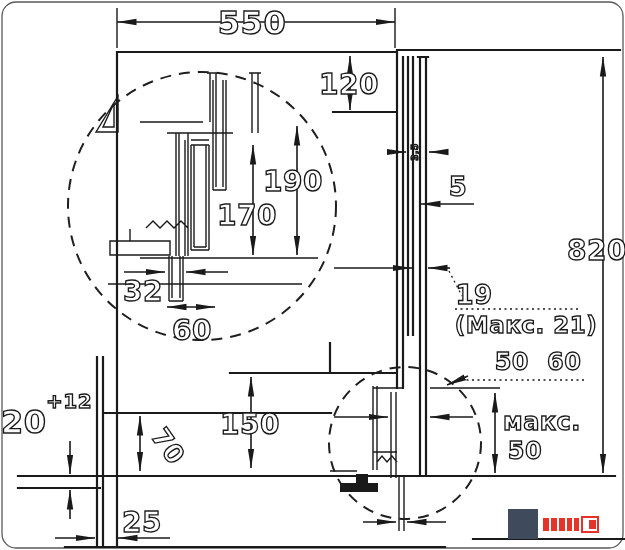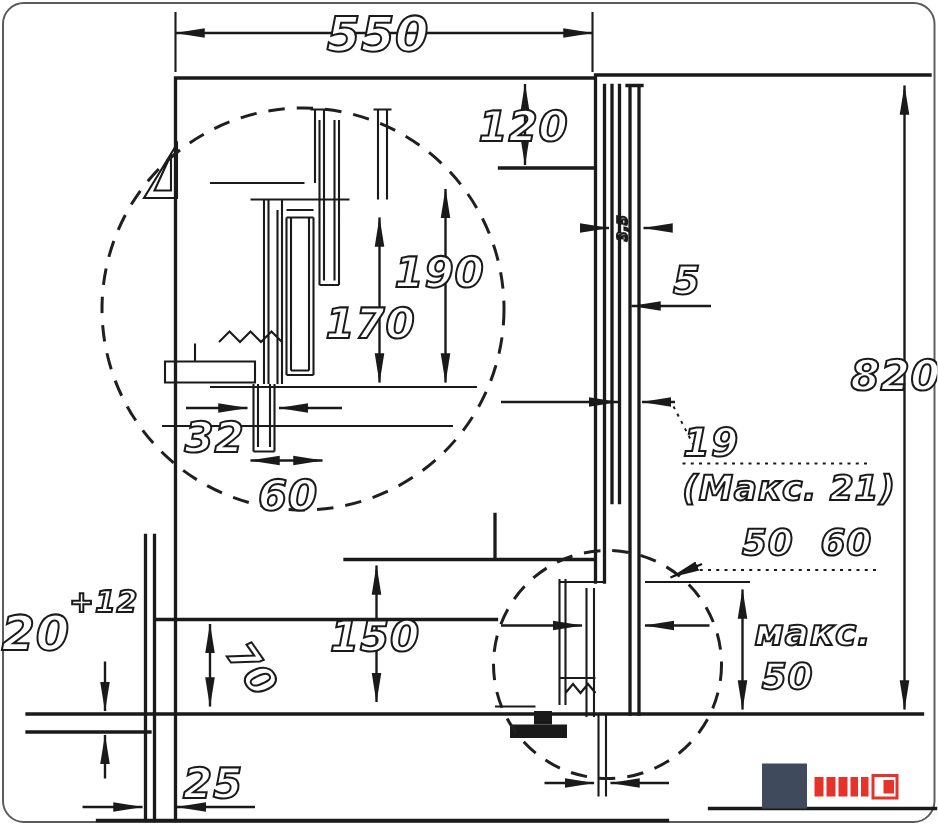--- a/index.html
+++ b/index.html
@@ -1,16 +1,16 @@
 <!DOCTYPE html>
 <html><head>
 <meta charset="utf-8">
 <style>
   html,body{margin:0;padding:0;background:#fff;}
-  .stage{width:625px;height:550px;position:relative;background:#fff;overflow:hidden;font-style:italic;}
+  .stage{width:625px;height:550px;position:relative;background:#fff;overflow:hidden;}
   svg{display:block;}
   .struct{stroke:#1a1a1a;stroke-width:2.2;fill:none;stroke-linecap:square;}
   .thin{stroke:#1a1a1a;stroke-width:1.4;fill:none;}
   .dim-line{stroke:#1a1a1a;stroke-width:1.6;fill:none;}
   .dotted{stroke:#1a1a1a;stroke-width:1.3;fill:none;stroke-dasharray:2 3.5;}
   .dash-circle{stroke:#1f1f1f;stroke-width:2;fill:none;stroke-dasharray:11 8;}
   .dim-text{font-family:"DejaVu Sans",sans-serif;font-weight:700;fill:#ffffff;
             stroke:#1a1a1a;stroke-width:1.35px;letter-spacing:.5px;}
   .page-border{stroke:#5a5a5a;stroke-width:1.3;fill:none;}
 </style>

